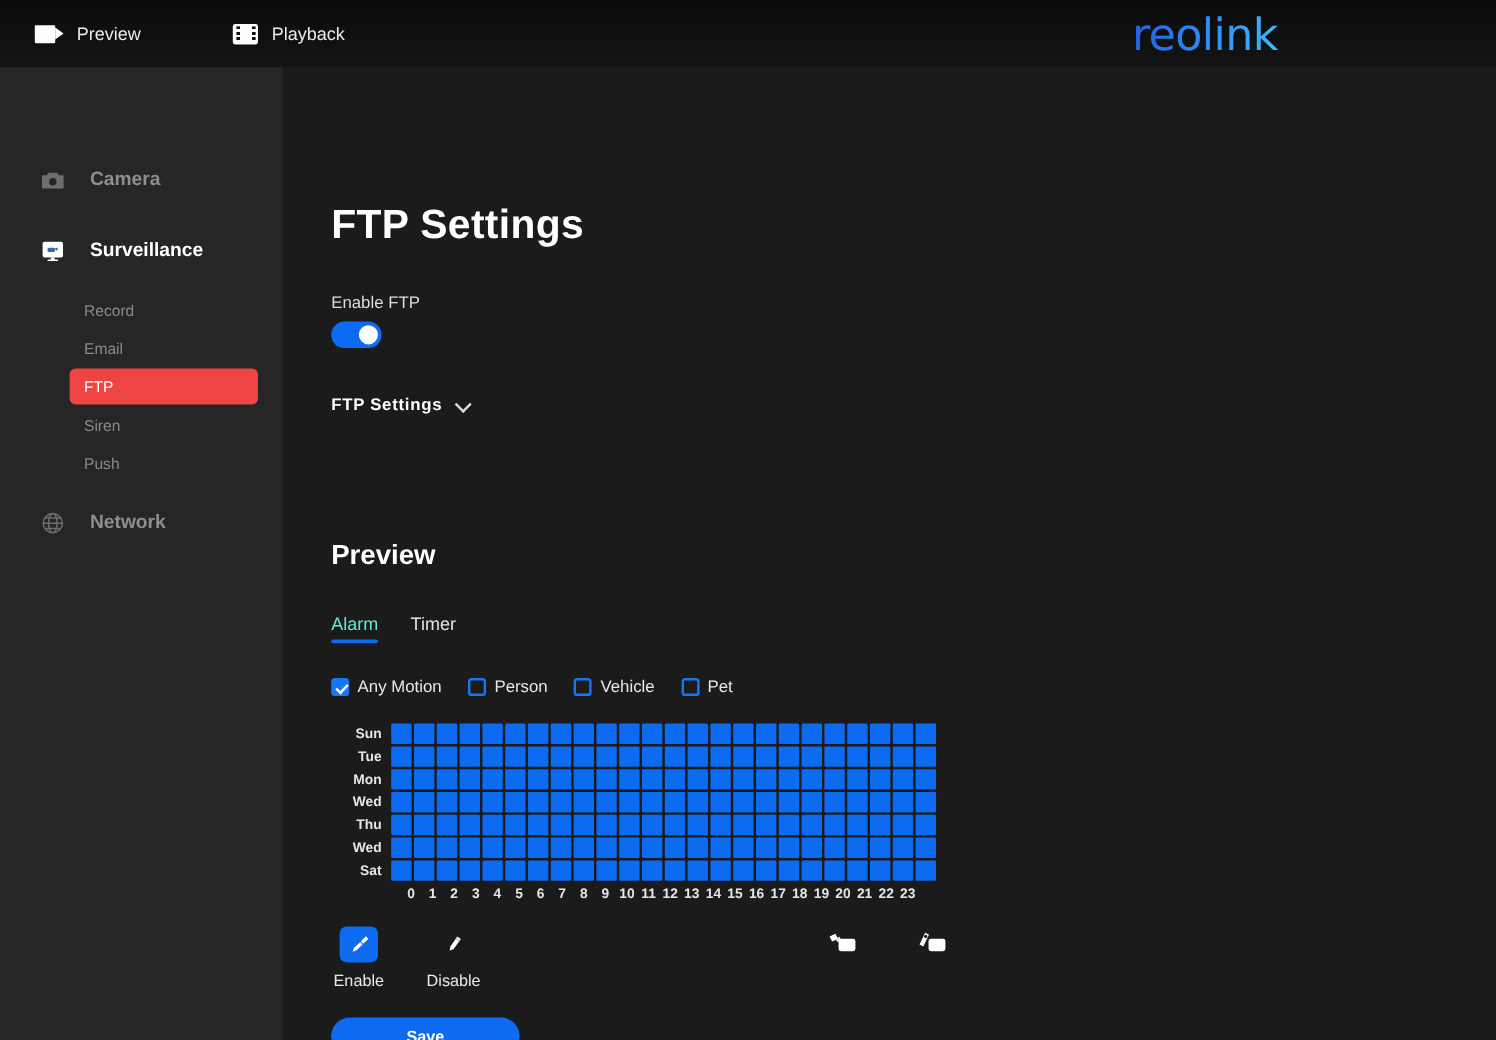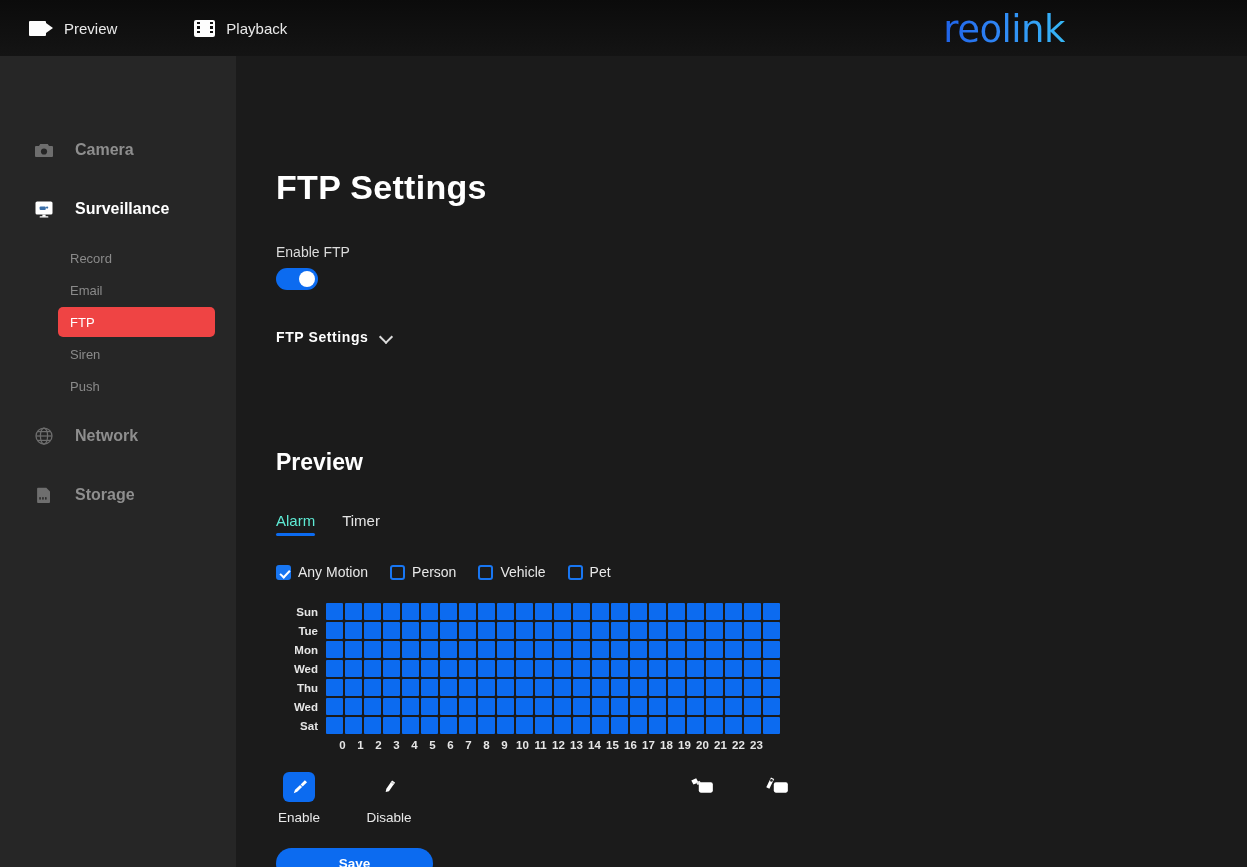--- a/index.html
+++ b/index.html
@@ -145,21 +145,21 @@
     width:17px; height:17px; margin-right:2px; background:#0c6bf0;
     border-radius:1px; cursor:pointer;
   }
   .hours { display:flex; margin-left:50px; margin-top:4px; }
   .hour {
     width:19px; text-align:center; font-size:11.5px; font-weight:bold; color:#e6e6e6;
     margin-left:-1px;
   }
 
   
-  .tools { position:absolute; left:40px; top:716px; display:flex; gap:44px; }
+  .tools { position:absolute; left:40px; top:716px; display:flex; gap:33px; }
   .tool { width:46px; display:flex; flex-direction:column; align-items:center; cursor:pointer; }
   .tool .swatch {
     width:32px; height:30px; border-radius:6px; display:flex; align-items:center; justify-content:center;
   }
   .tool.enable .swatch { background:#0c6bf0; }
   .tool .tlabel { margin-top:8px; font-size:13.5px; color:#e9e9e9; white-space:nowrap; }
 
   .bulk { position:absolute; left:447px; top:716px; display:flex; gap:35px; }
   .bulkbtn { width:40px; height:30px; display:flex; align-items:center; justify-content:center; cursor:pointer; }
 
@@ -250,31 +250,20 @@
           <line x1="2" y1="10" x2="18" y2="10"></line>
           <line x1="3.4" y1="5.6" x2="16.6" y2="5.6"></line>
           <line x1="3.4" y1="14.4" x2="16.6" y2="14.4"></line>
         </svg>
       </span>
       <span>Network</span>
     </div>
 
     <div class="nav-gap-1"></div>
 
-    <div class="nav-main">
-      <span class="nav-icon">
-        <svg viewBox="0 0 20 20" width="20" height="20">
-          <path d="M4 2.8h8.3L16 6.4V17a.9.9 0 0 1-.9.9H4a.9.9 0 0 1-.9-.9V3.7A.9.9 0 0 1 4 2.8z" fill="#6e6e6e"></path>
-          <rect x="5.3" y="12.1" width="1.5" height="2.6" rx=".6" fill="#262626"></rect>
-          <rect x="8.2" y="12.1" width="1.5" height="2.6" rx=".6" fill="#262626"></rect>
-          <rect x="11.1" y="12.1" width="1.5" height="2.6" rx=".6" fill="#262626"></rect>
-        </svg>
-      </span>
-      <span>Storage</span>
-    </div>
 
     <div class="nav-gap-1"></div>
 
   </div>
 
   <div class="content">
 
     <div class="page-title">FTP Settings</div>
 
     <div class="label-enable">Enable FTP</div>

